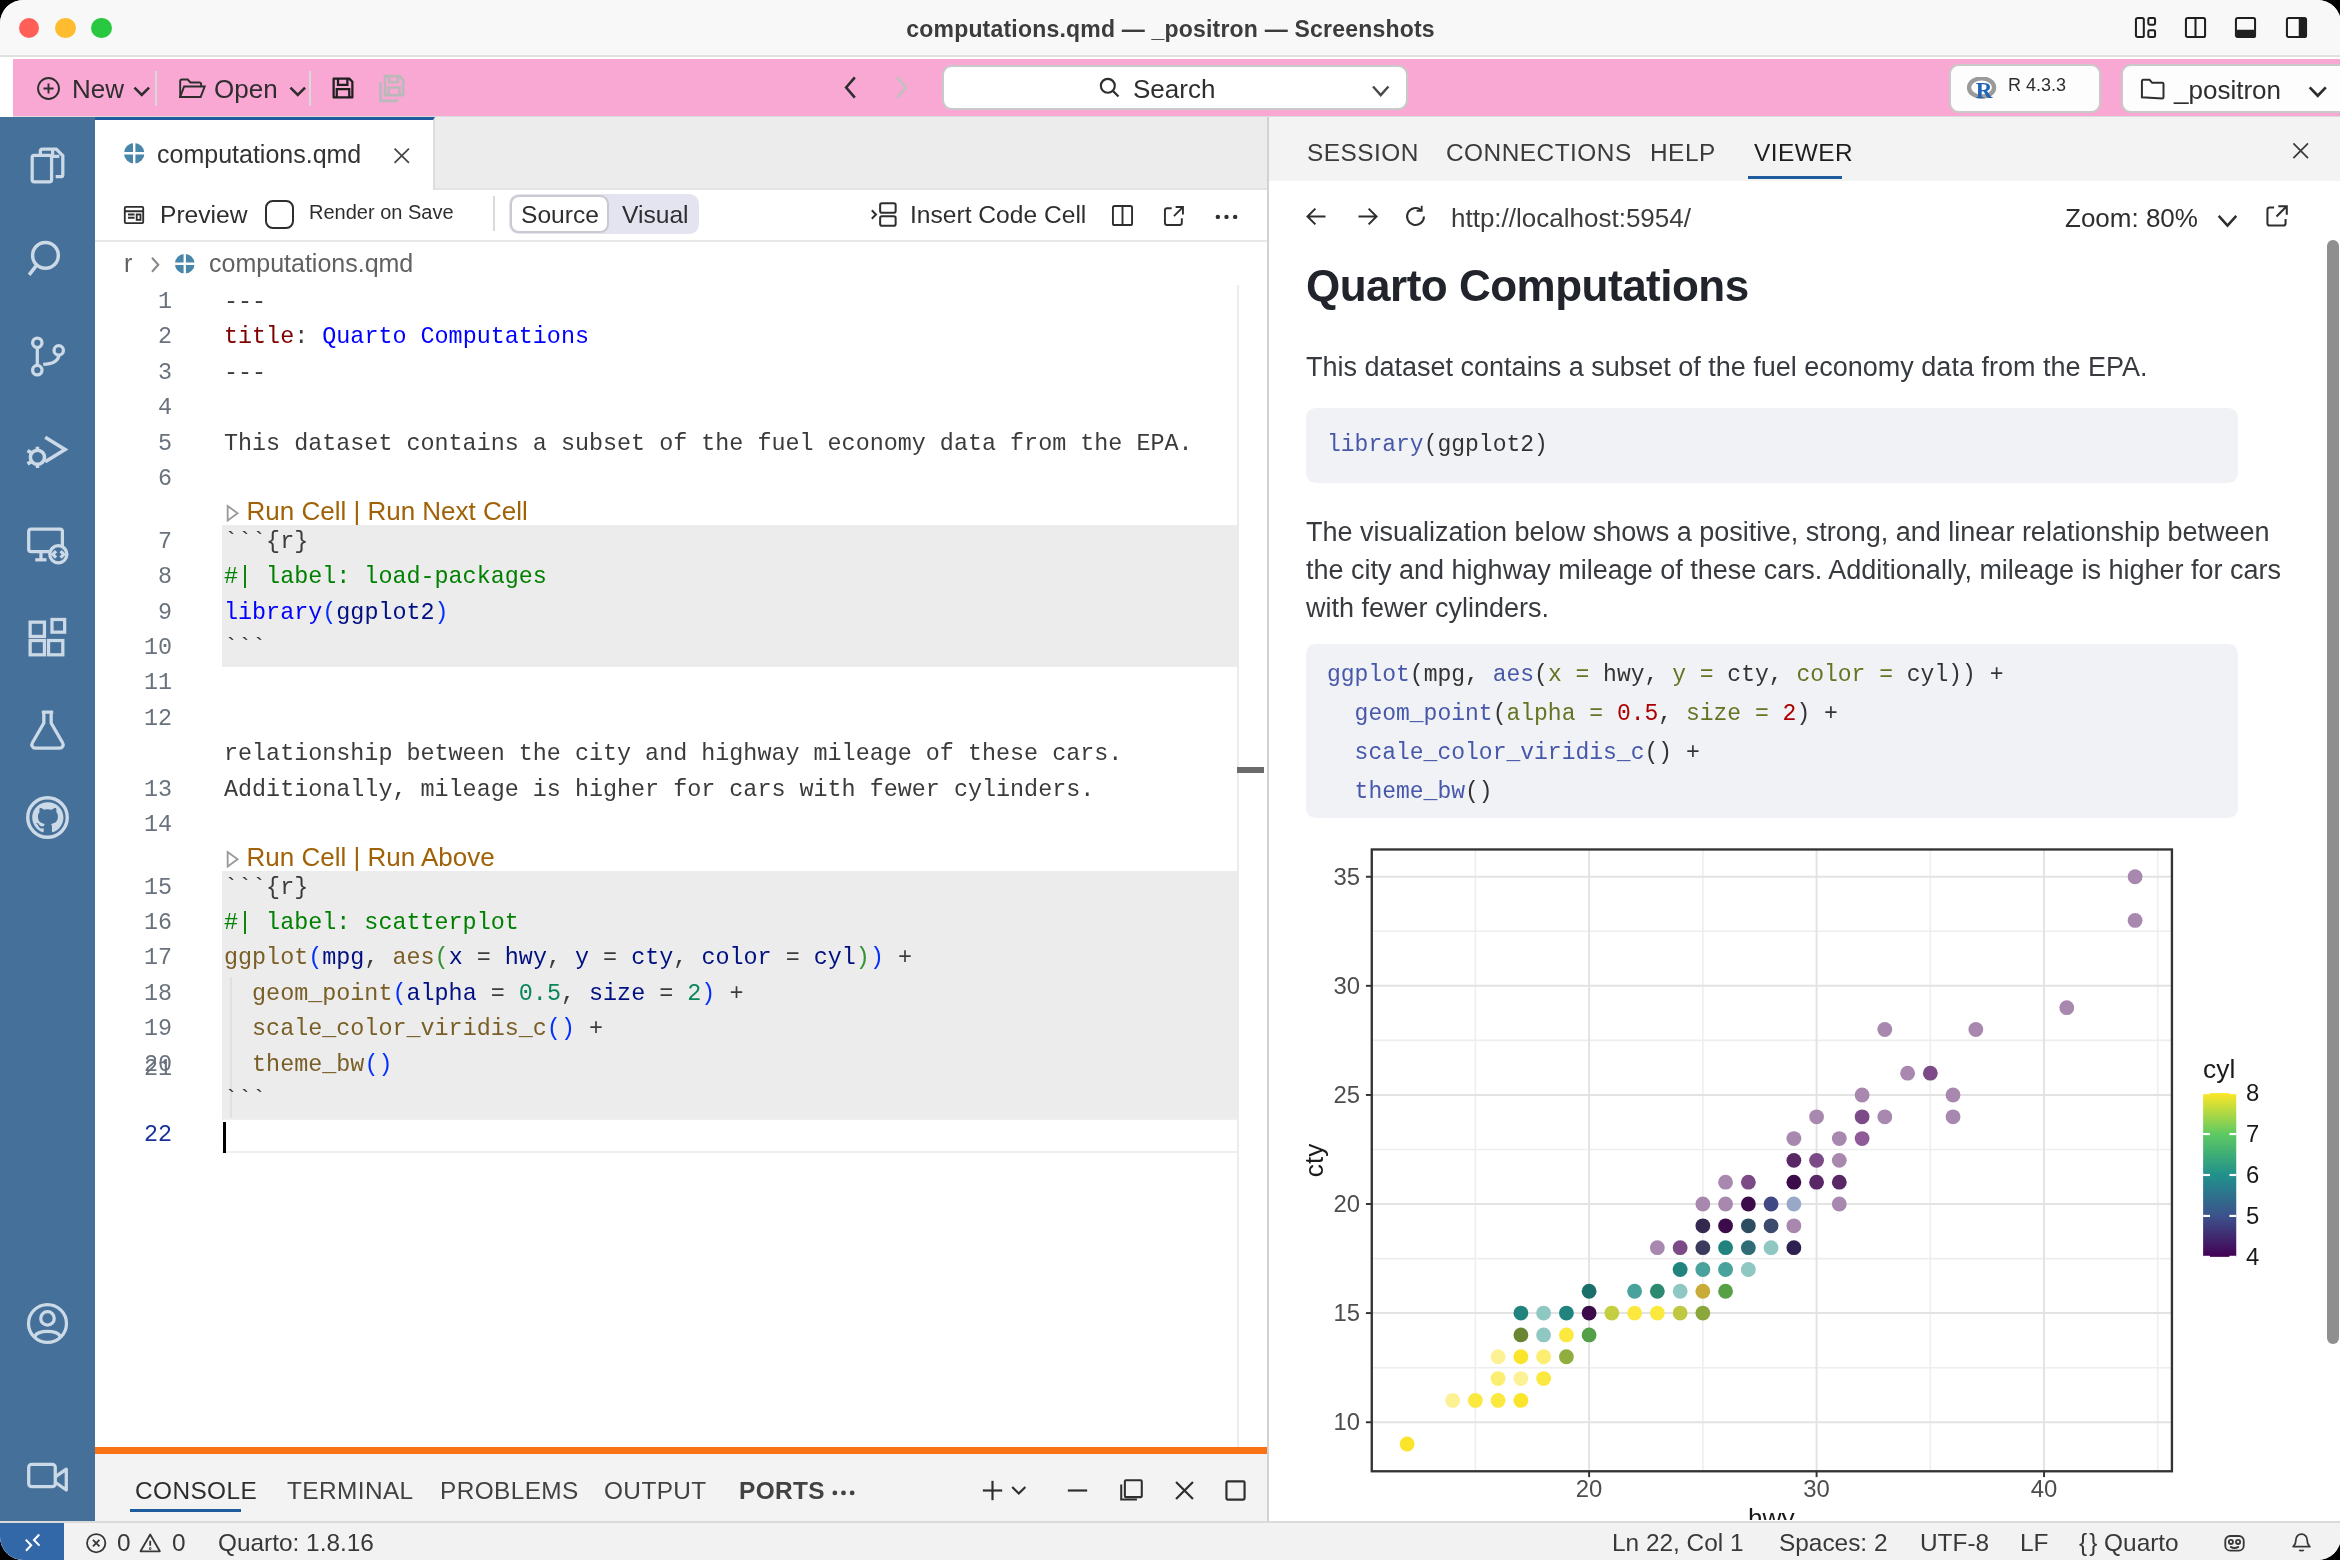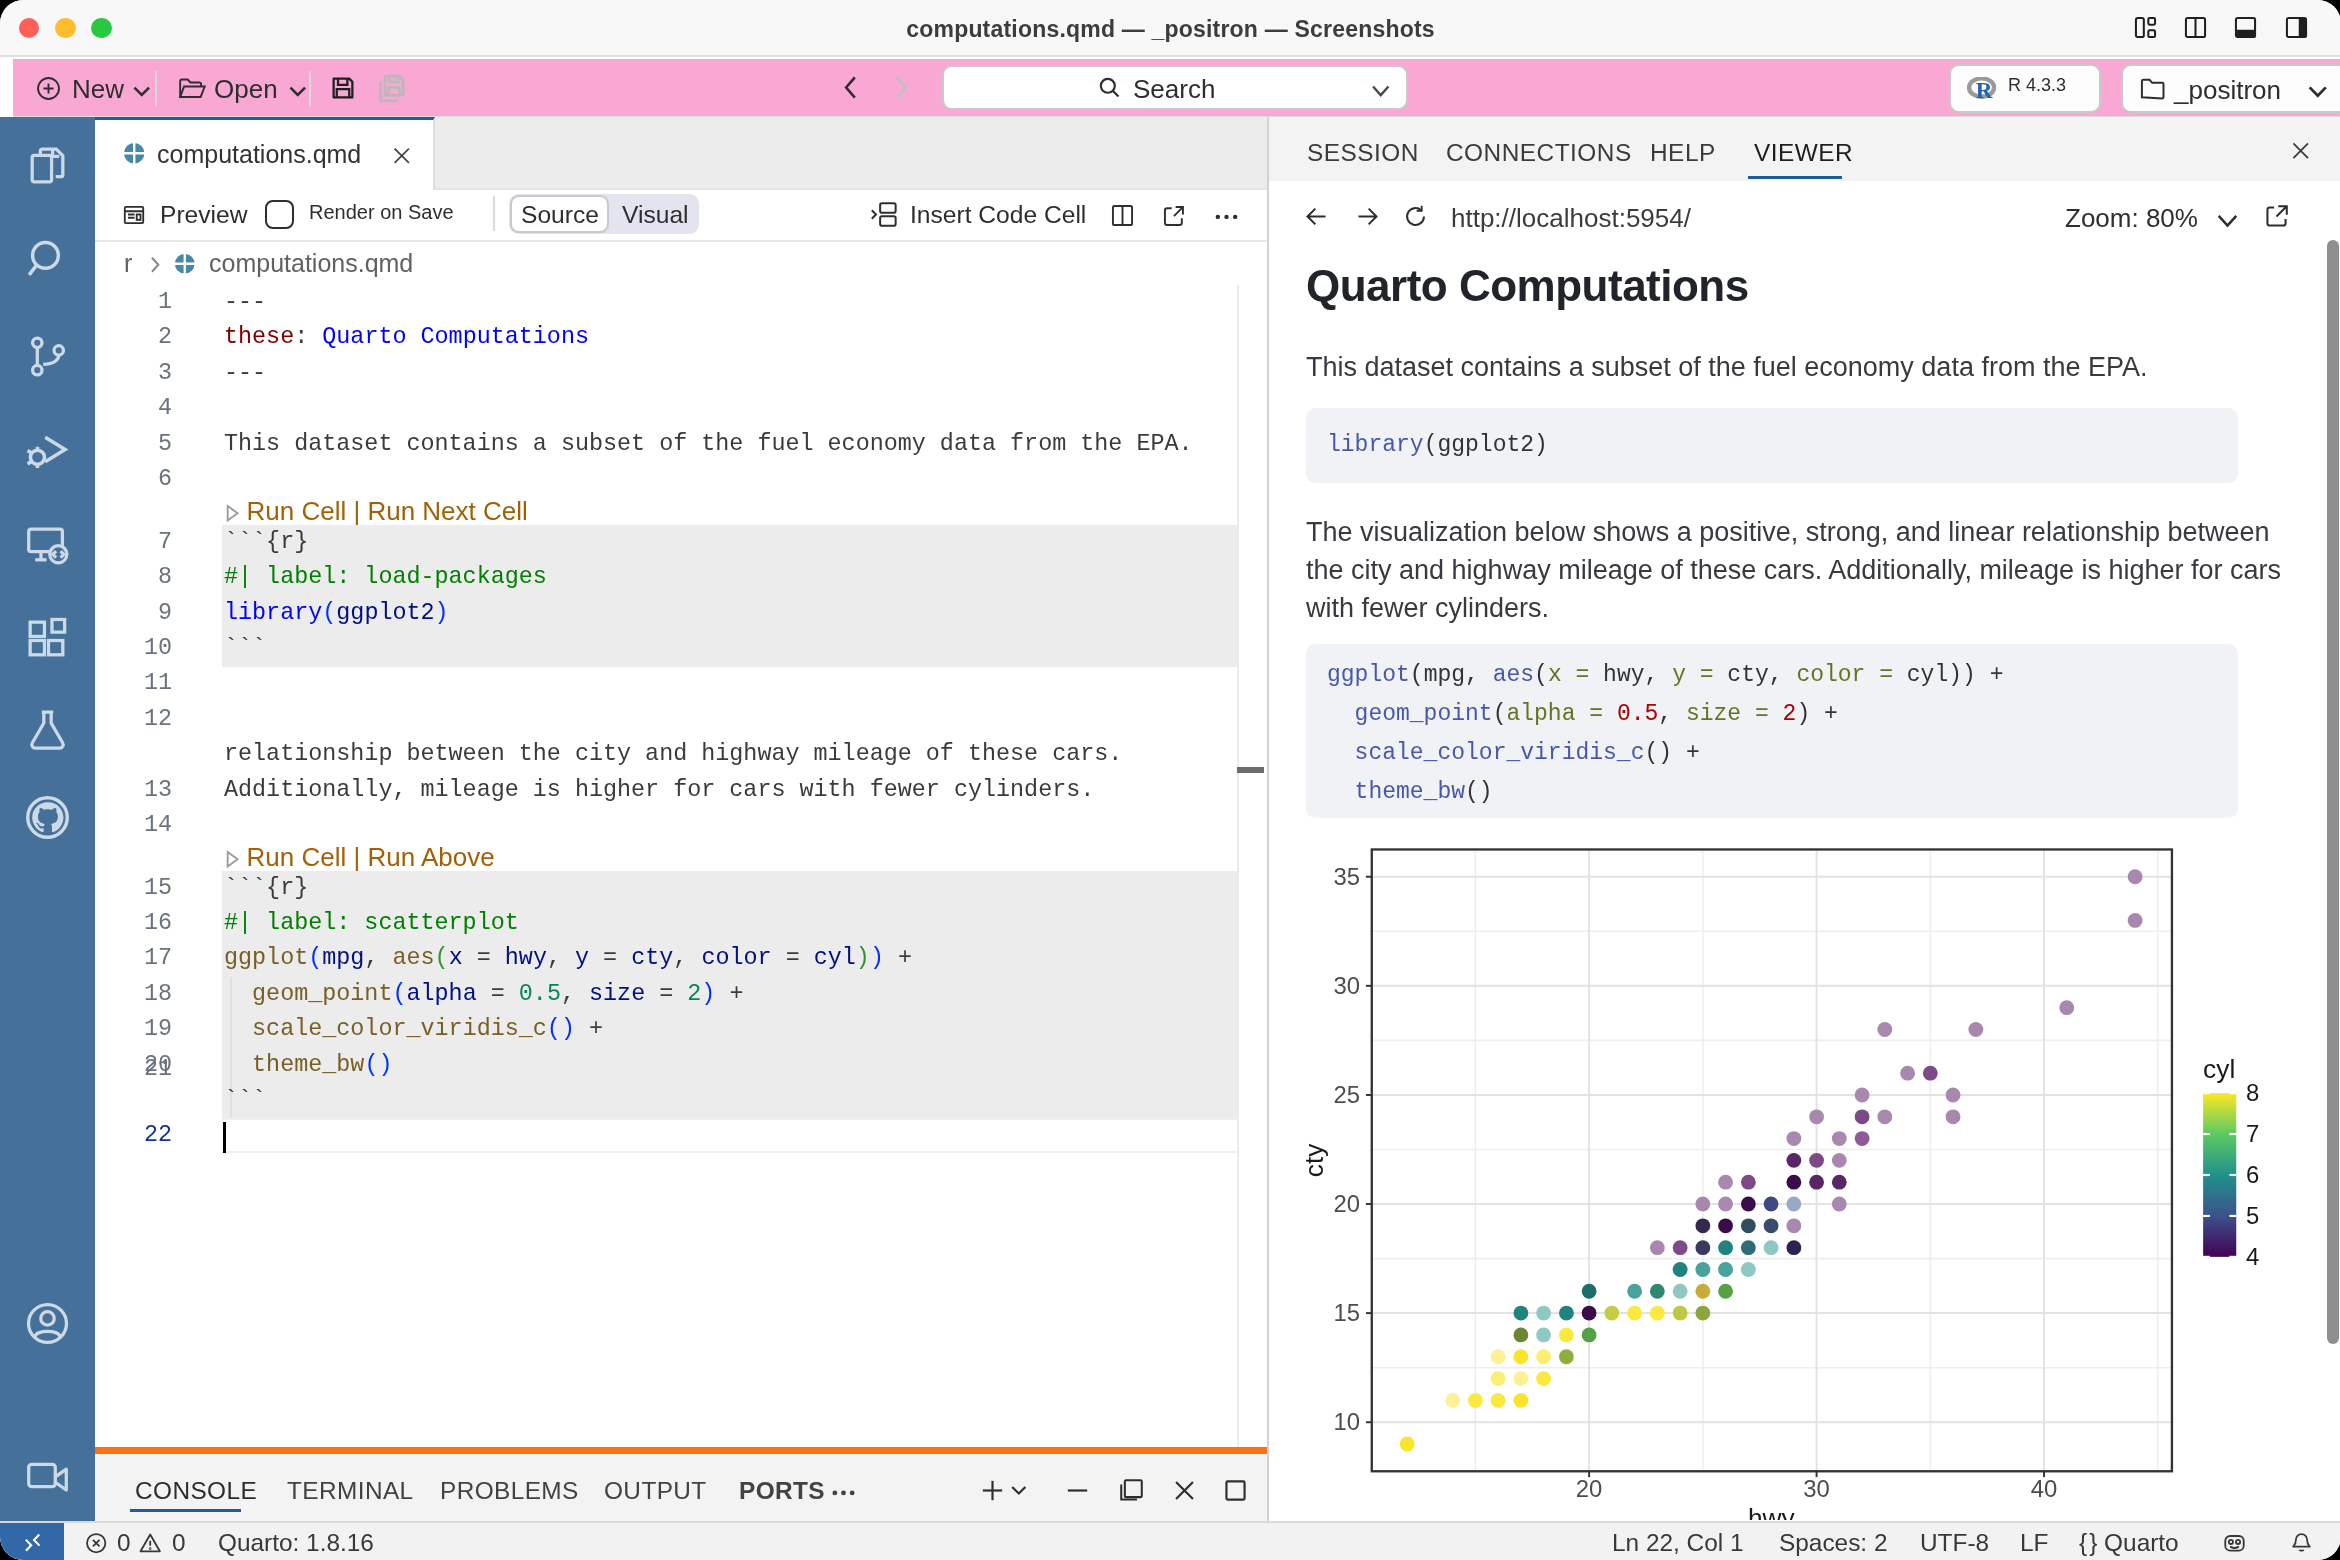--- a/index.html
+++ b/index.html
@@ -311,21 +311,21 @@
   <div class="ln" style="top:523px;line-height:35px">14</div>
   <div class="ln" style="top:586px;line-height:35px">15</div>
   <div class="ln" style="top:621px;line-height:35px">16</div>
   <div class="ln" style="top:656px;line-height:35px">17</div>
   <div class="ln" style="top:692px;line-height:35px">18</div>
   <div class="ln" style="top:727px;line-height:35px">19</div>
   <div class="ln" style="top:763px;line-height:35px">20</div>
   <div class="ln" style="top:767px;line-height:35px">21</div>
   <div class="ln" style="top:833px;line-height:35px;color:#19329a">22</div>
   <div class="cl" style="top:0px;line-height:35px">---</div>
-  <div class="cl" style="top:35px;line-height:35px"><span class="ym">these</span>: <span class="kw">Quarto Computations</span></div>
+  <div class="cl" style="top:35px;line-height:35px"><span class="ym">title</span>: <span class="kw">Quarto Computations</span></div>
   <div class="cl" style="top:71px;line-height:35px">---</div>
   <div class="cl" style="top:142px;line-height:35px">This dataset contains a subset of the fuel economy data from the EPA.</div>
   <div class="cl" style="top:240px;line-height:35px">```{r}</div>
   <div class="cl" style="top:275px;line-height:35px"><span class="cm">#| label: load-packages</span></div>
   <div class="cl" style="top:311px;line-height:35px"><span class="kw">library</span><span class="b1">(</span><span class="vr">ggplot2</span><span class="b1">)</span></div>
   <div class="cl" style="top:346px;line-height:35px">```</div>
   <div class="cl" style="top:452px;line-height:35px">relationship between the city and highway mileage of these cars.</div>
   <div class="cl" style="top:488px;line-height:35px">Additionally, mileage is higher for cars with fewer cylinders.</div>
   <div class="cl" style="top:586px;line-height:35px">```{r}</div>
   <div class="cl" style="top:621px;line-height:35px"><span class="cm">#| label: scatterplot</span></div>

